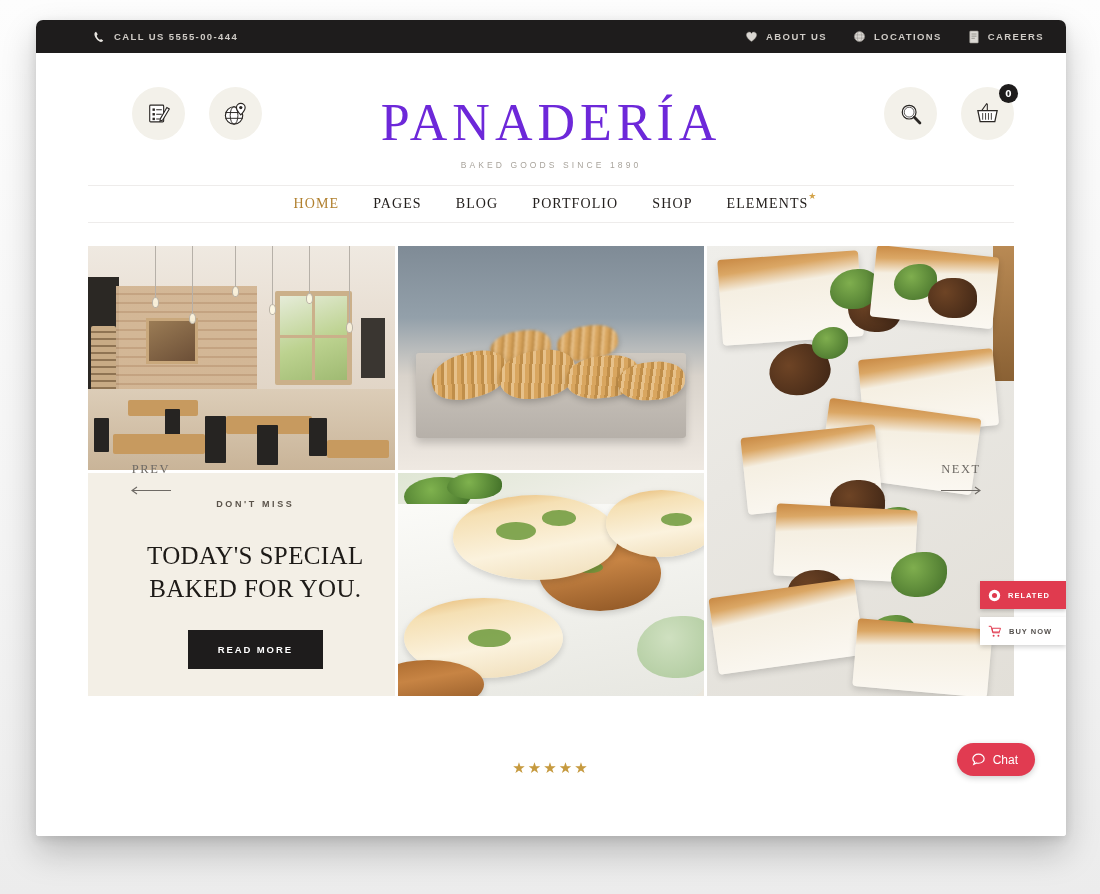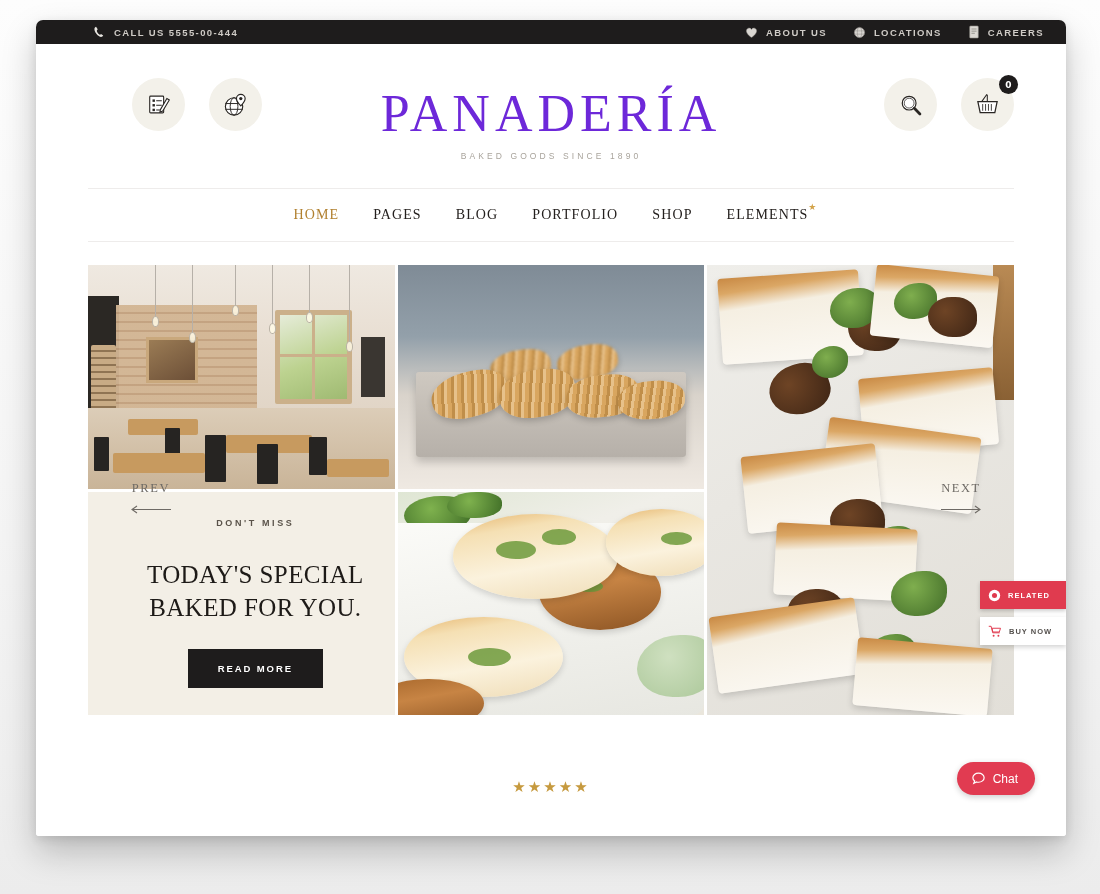--- a/index.html
+++ b/index.html
@@ -68,21 +68,21 @@
     width: 12px; height: 12px;
   }
   .plus-tab {
     position: absolute; right: 8px; top: 8px;
     font-size: 16px; color: #8a8a8a; line-height: 14px;
     font-family: "DejaVu Sans", sans-serif;
   }
 
   
   .top-bar {
-    height: 24px;
+    height: 33px;
     background: #1e1c1c;
     display: flex; align-items: center;
     padding: 0 22px 0 56px;
     color: #d9d6d2;
   }
   .callus {
     display: flex; align-items: center; gap: 9px;
   }
   .callus-text {
     font-size: 9.5px; font-weight: bold;
@@ -147,22 +147,22 @@
   .brand-tagline {
     margin-top: 9px;
     font-size: 8.5px;
     letter-spacing: 3.1px;
     color: #a9a49c;
     font-weight: 400;
   }
 
   
   .main-nav {
-    height: 54px;
-    margin: 12px 52px;
+    height: 38px;
+    margin: 0 52px;
     border-top: 1px solid #eeeceb;
     border-bottom: 1px solid #eeeceb;
     display: flex; align-items: center; justify-content: center;
     gap: 34px;
     background: #fff;
   }
   .nav-item {
     font-family: "Liberation Serif", serif;
     font-size: 14px;
     letter-spacing: 1.1px;

